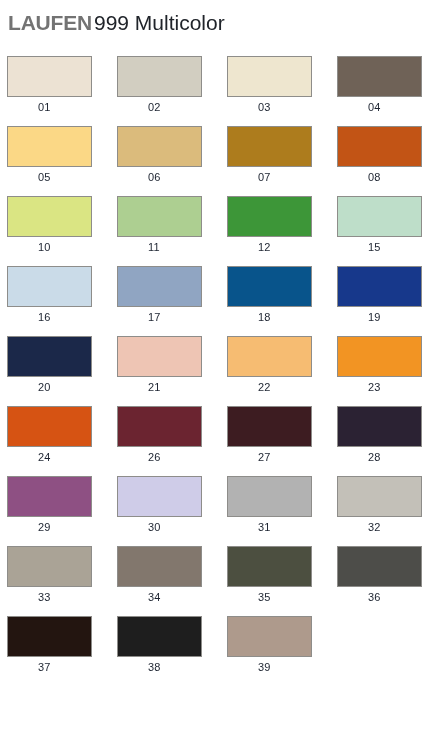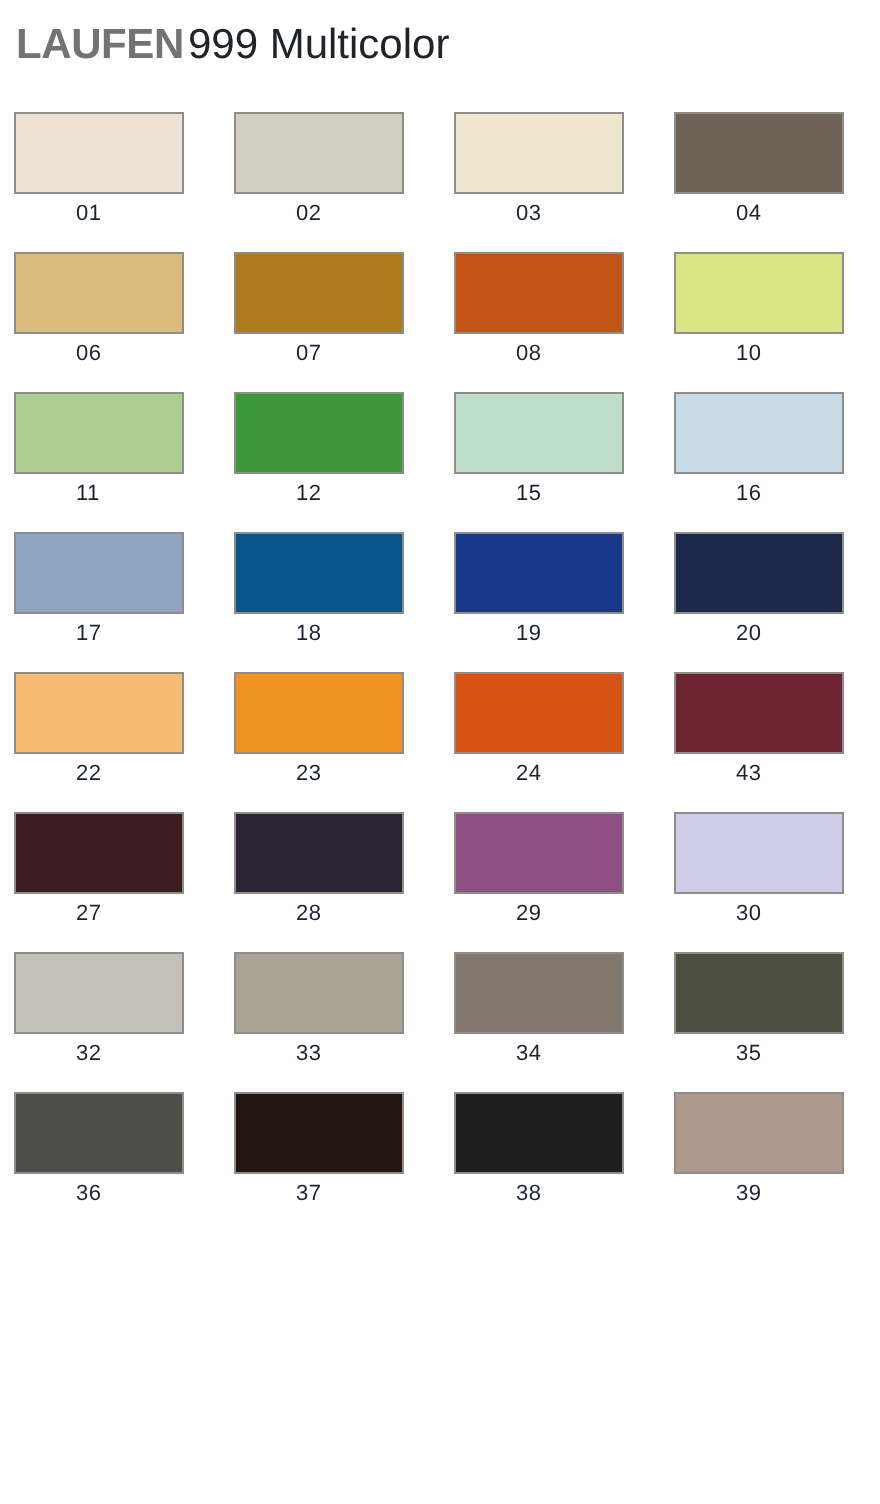--- a/index.html
+++ b/index.html
@@ -110,20 +110,24 @@
       </div>
       <div class="swatch-cell">
         <div class="swatch-chip" style="background: rgb(238, 230, 207); border-color: rgb(142, 141, 138);"></div>
         <div class="swatch-label">03</div>
       </div>
       <div class="swatch-cell">
         <div class="swatch-chip" style="background: rgb(111, 98, 87); border-color: rgb(142, 141, 138);"></div>
         <div class="swatch-label">04</div>
       </div>
       <div class="swatch-cell">
+        <div class="swatch-chip" style="background: rgb(251, 216, 134); border-color: rgb(142, 141, 138);"></div>
+        <div class="swatch-label">05</div>
+      </div>
+      <div class="swatch-cell">
         <div class="swatch-chip" style="background: rgb(219, 187, 124); border-color: rgb(142, 141, 138);"></div>
         <div class="swatch-label">06</div>
       </div>
       <div class="swatch-cell">
         <div class="swatch-chip" style="background: rgb(173, 124, 29); border-color: rgb(142, 141, 138);"></div>
         <div class="swatch-label">07</div>
       </div>
       <div class="swatch-cell">
         <div class="swatch-chip" style="background: rgb(194, 84, 21); border-color: rgb(142, 141, 138);"></div>
         <div class="swatch-label">08</div>
@@ -158,52 +162,60 @@
       </div>
       <div class="swatch-cell">
         <div class="swatch-chip" style="background: rgb(23, 56, 139); border-color: rgb(142, 141, 138);"></div>
         <div class="swatch-label">19</div>
       </div>
       <div class="swatch-cell">
         <div class="swatch-chip" style="background: rgb(27, 40, 73); border-color: rgb(142, 141, 138);"></div>
         <div class="swatch-label">20</div>
       </div>
       <div class="swatch-cell">
+        <div class="swatch-chip" style="background: rgb(238, 197, 180); border-color: rgb(142, 141, 138);"></div>
+        <div class="swatch-label">21</div>
+      </div>
+      <div class="swatch-cell">
         <div class="swatch-chip" style="background: rgb(246, 188, 114); border-color: rgb(142, 141, 138);"></div>
         <div class="swatch-label">22</div>
       </div>
       <div class="swatch-cell">
         <div class="swatch-chip" style="background: rgb(242, 148, 35); border-color: rgb(142, 141, 138);"></div>
         <div class="swatch-label">23</div>
       </div>
       <div class="swatch-cell">
         <div class="swatch-chip" style="background: rgb(214, 83, 19); border-color: rgb(142, 141, 138);"></div>
         <div class="swatch-label">24</div>
       </div>
       <div class="swatch-cell">
         <div class="swatch-chip" style="background: rgb(107, 36, 48); border-color: rgb(142, 141, 138);"></div>
-        <div class="swatch-label">43</div>
+        <div class="swatch-label">26</div>
       </div>
       <div class="swatch-cell">
         <div class="swatch-chip" style="background: rgb(61, 28, 33); border-color: rgb(142, 141, 138);"></div>
         <div class="swatch-label">27</div>
       </div>
       <div class="swatch-cell">
         <div class="swatch-chip" style="background: rgb(43, 34, 51); border-color: rgb(142, 141, 138);"></div>
         <div class="swatch-label">28</div>
       </div>
       <div class="swatch-cell">
         <div class="swatch-chip" style="background: rgb(142, 80, 131); border-color: rgb(142, 141, 138);"></div>
         <div class="swatch-label">29</div>
       </div>
       <div class="swatch-cell">
         <div class="swatch-chip" style="background: rgb(207, 204, 232); border-color: rgb(142, 141, 138);"></div>
         <div class="swatch-label">30</div>
       </div>
       <div class="swatch-cell">
+        <div class="swatch-chip" style="background: rgb(178, 178, 178); border-color: rgb(142, 141, 138);"></div>
+        <div class="swatch-label">31</div>
+      </div>
+      <div class="swatch-cell">
         <div class="swatch-chip" style="background: rgb(195, 192, 184); border-color: rgb(142, 141, 138);"></div>
         <div class="swatch-label">32</div>
       </div>
       <div class="swatch-cell">
         <div class="swatch-chip" style="background: rgb(170, 163, 150); border-color: rgb(142, 141, 138);"></div>
         <div class="swatch-label">33</div>
       </div>
       <div class="swatch-cell">
         <div class="swatch-chip" style="background: rgb(130, 119, 109); border-color: rgb(142, 141, 138);"></div>
         <div class="swatch-label">34</div>

